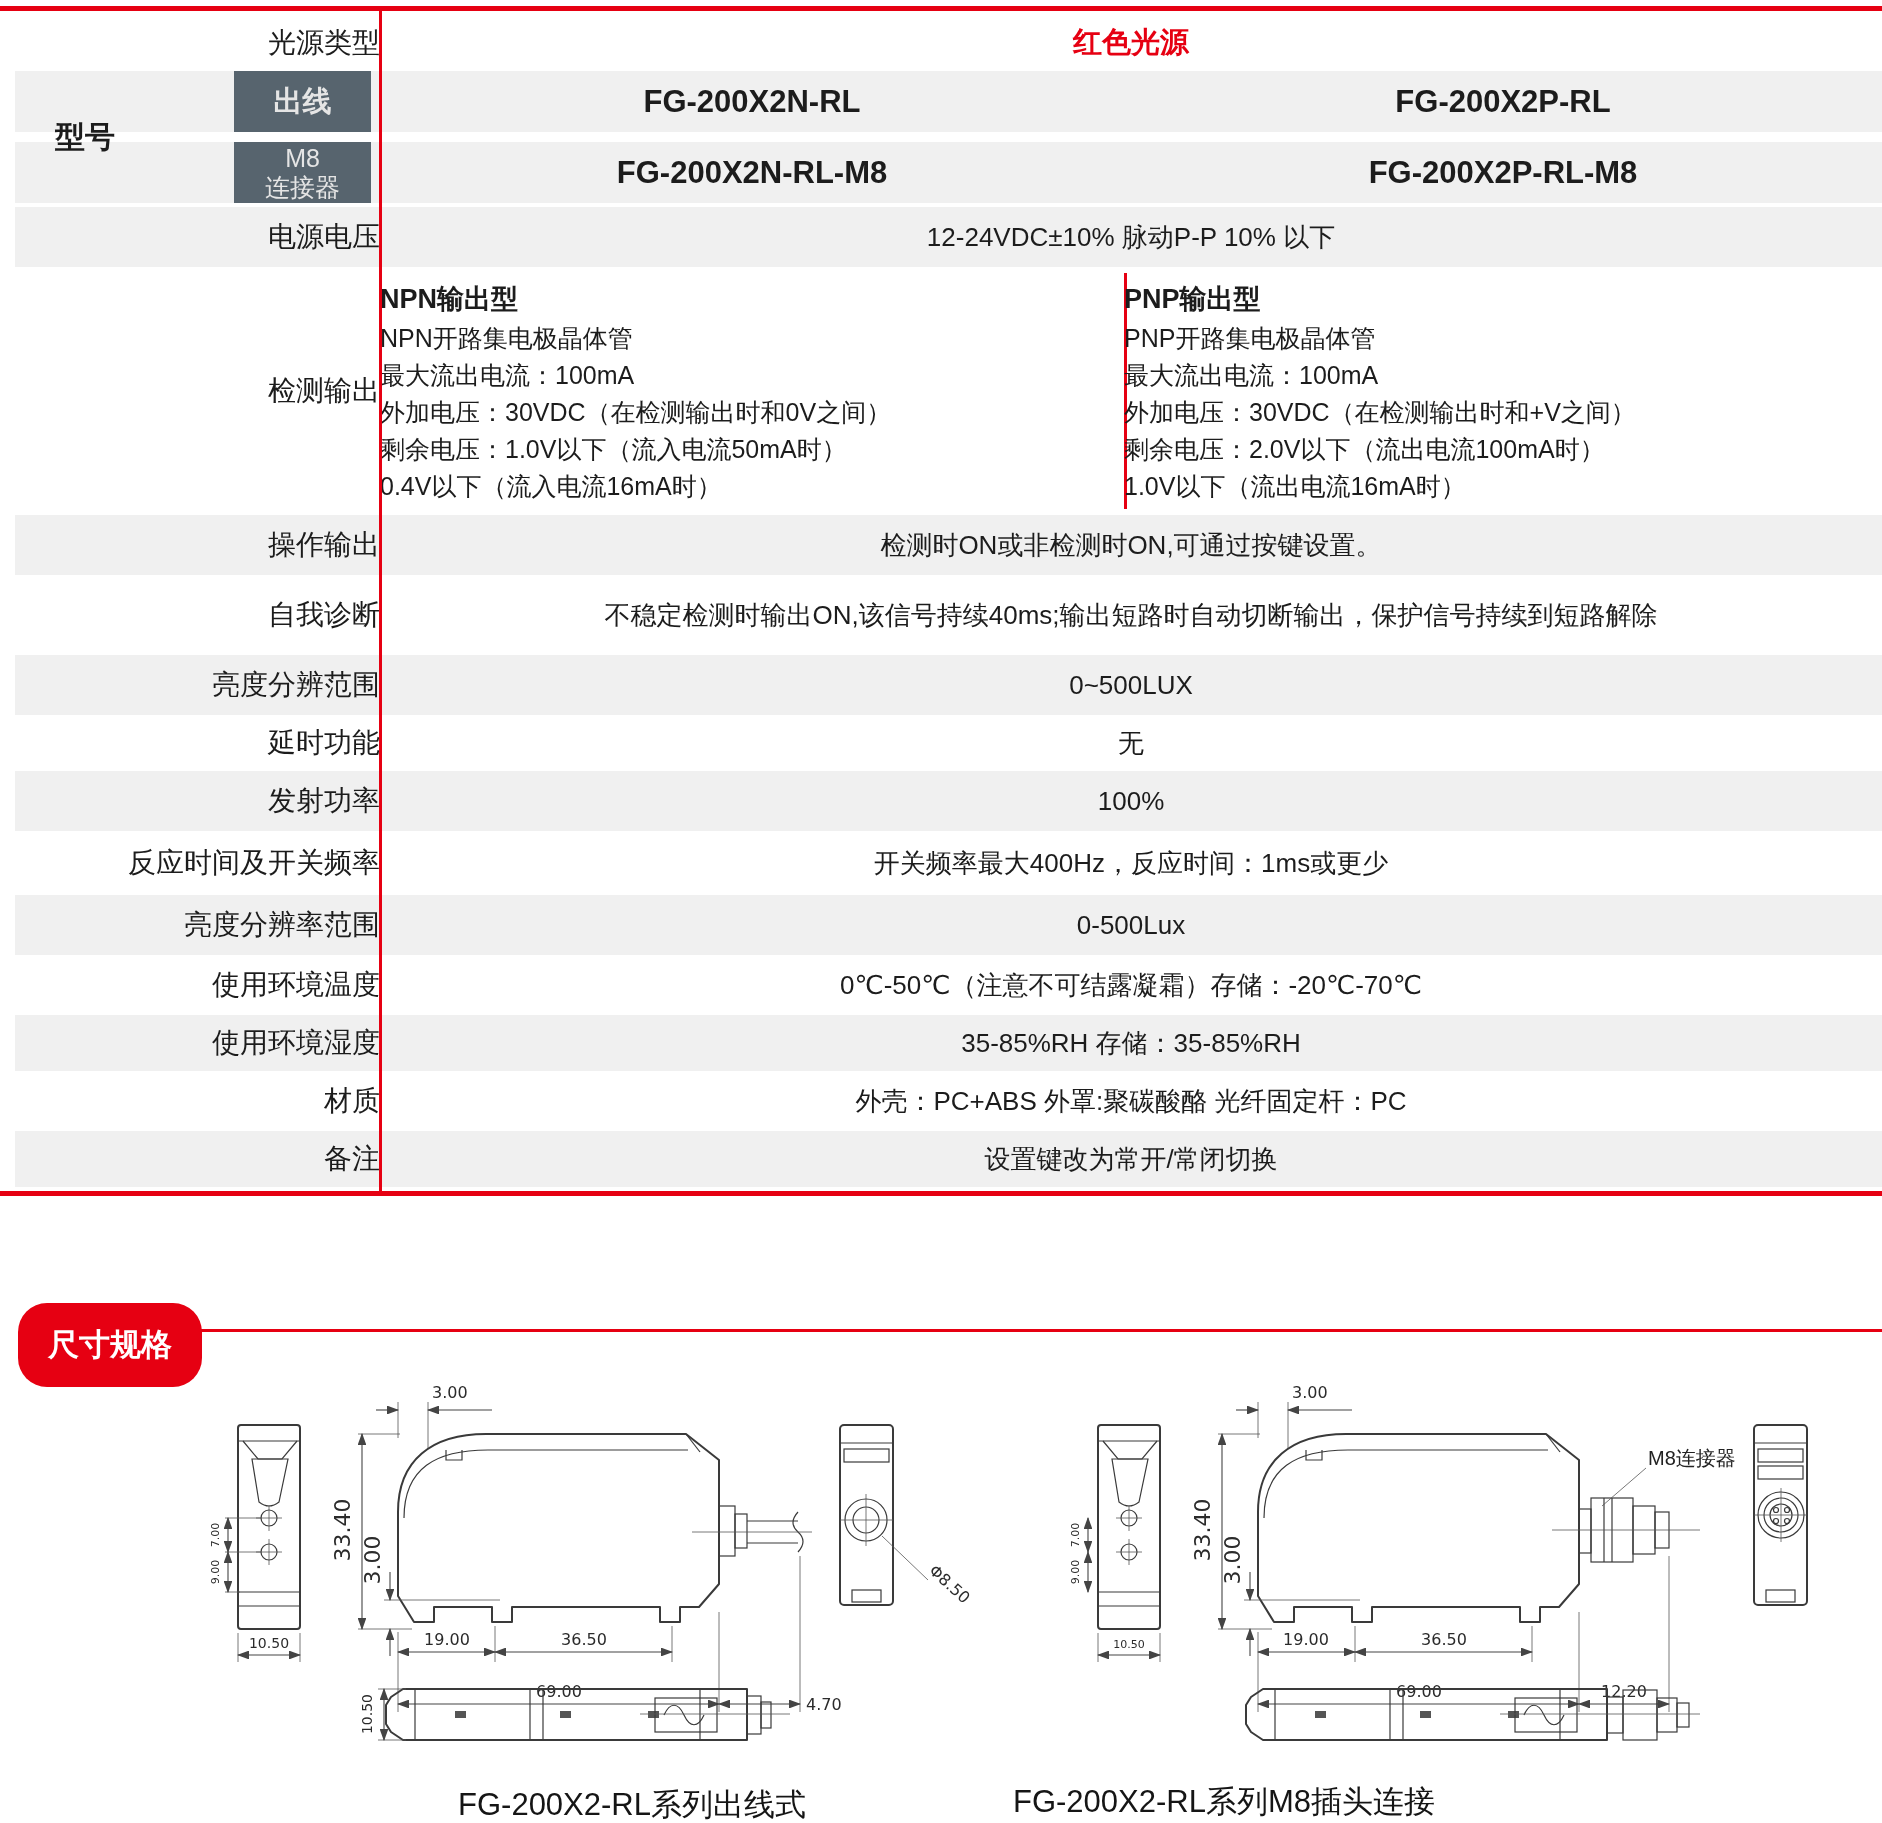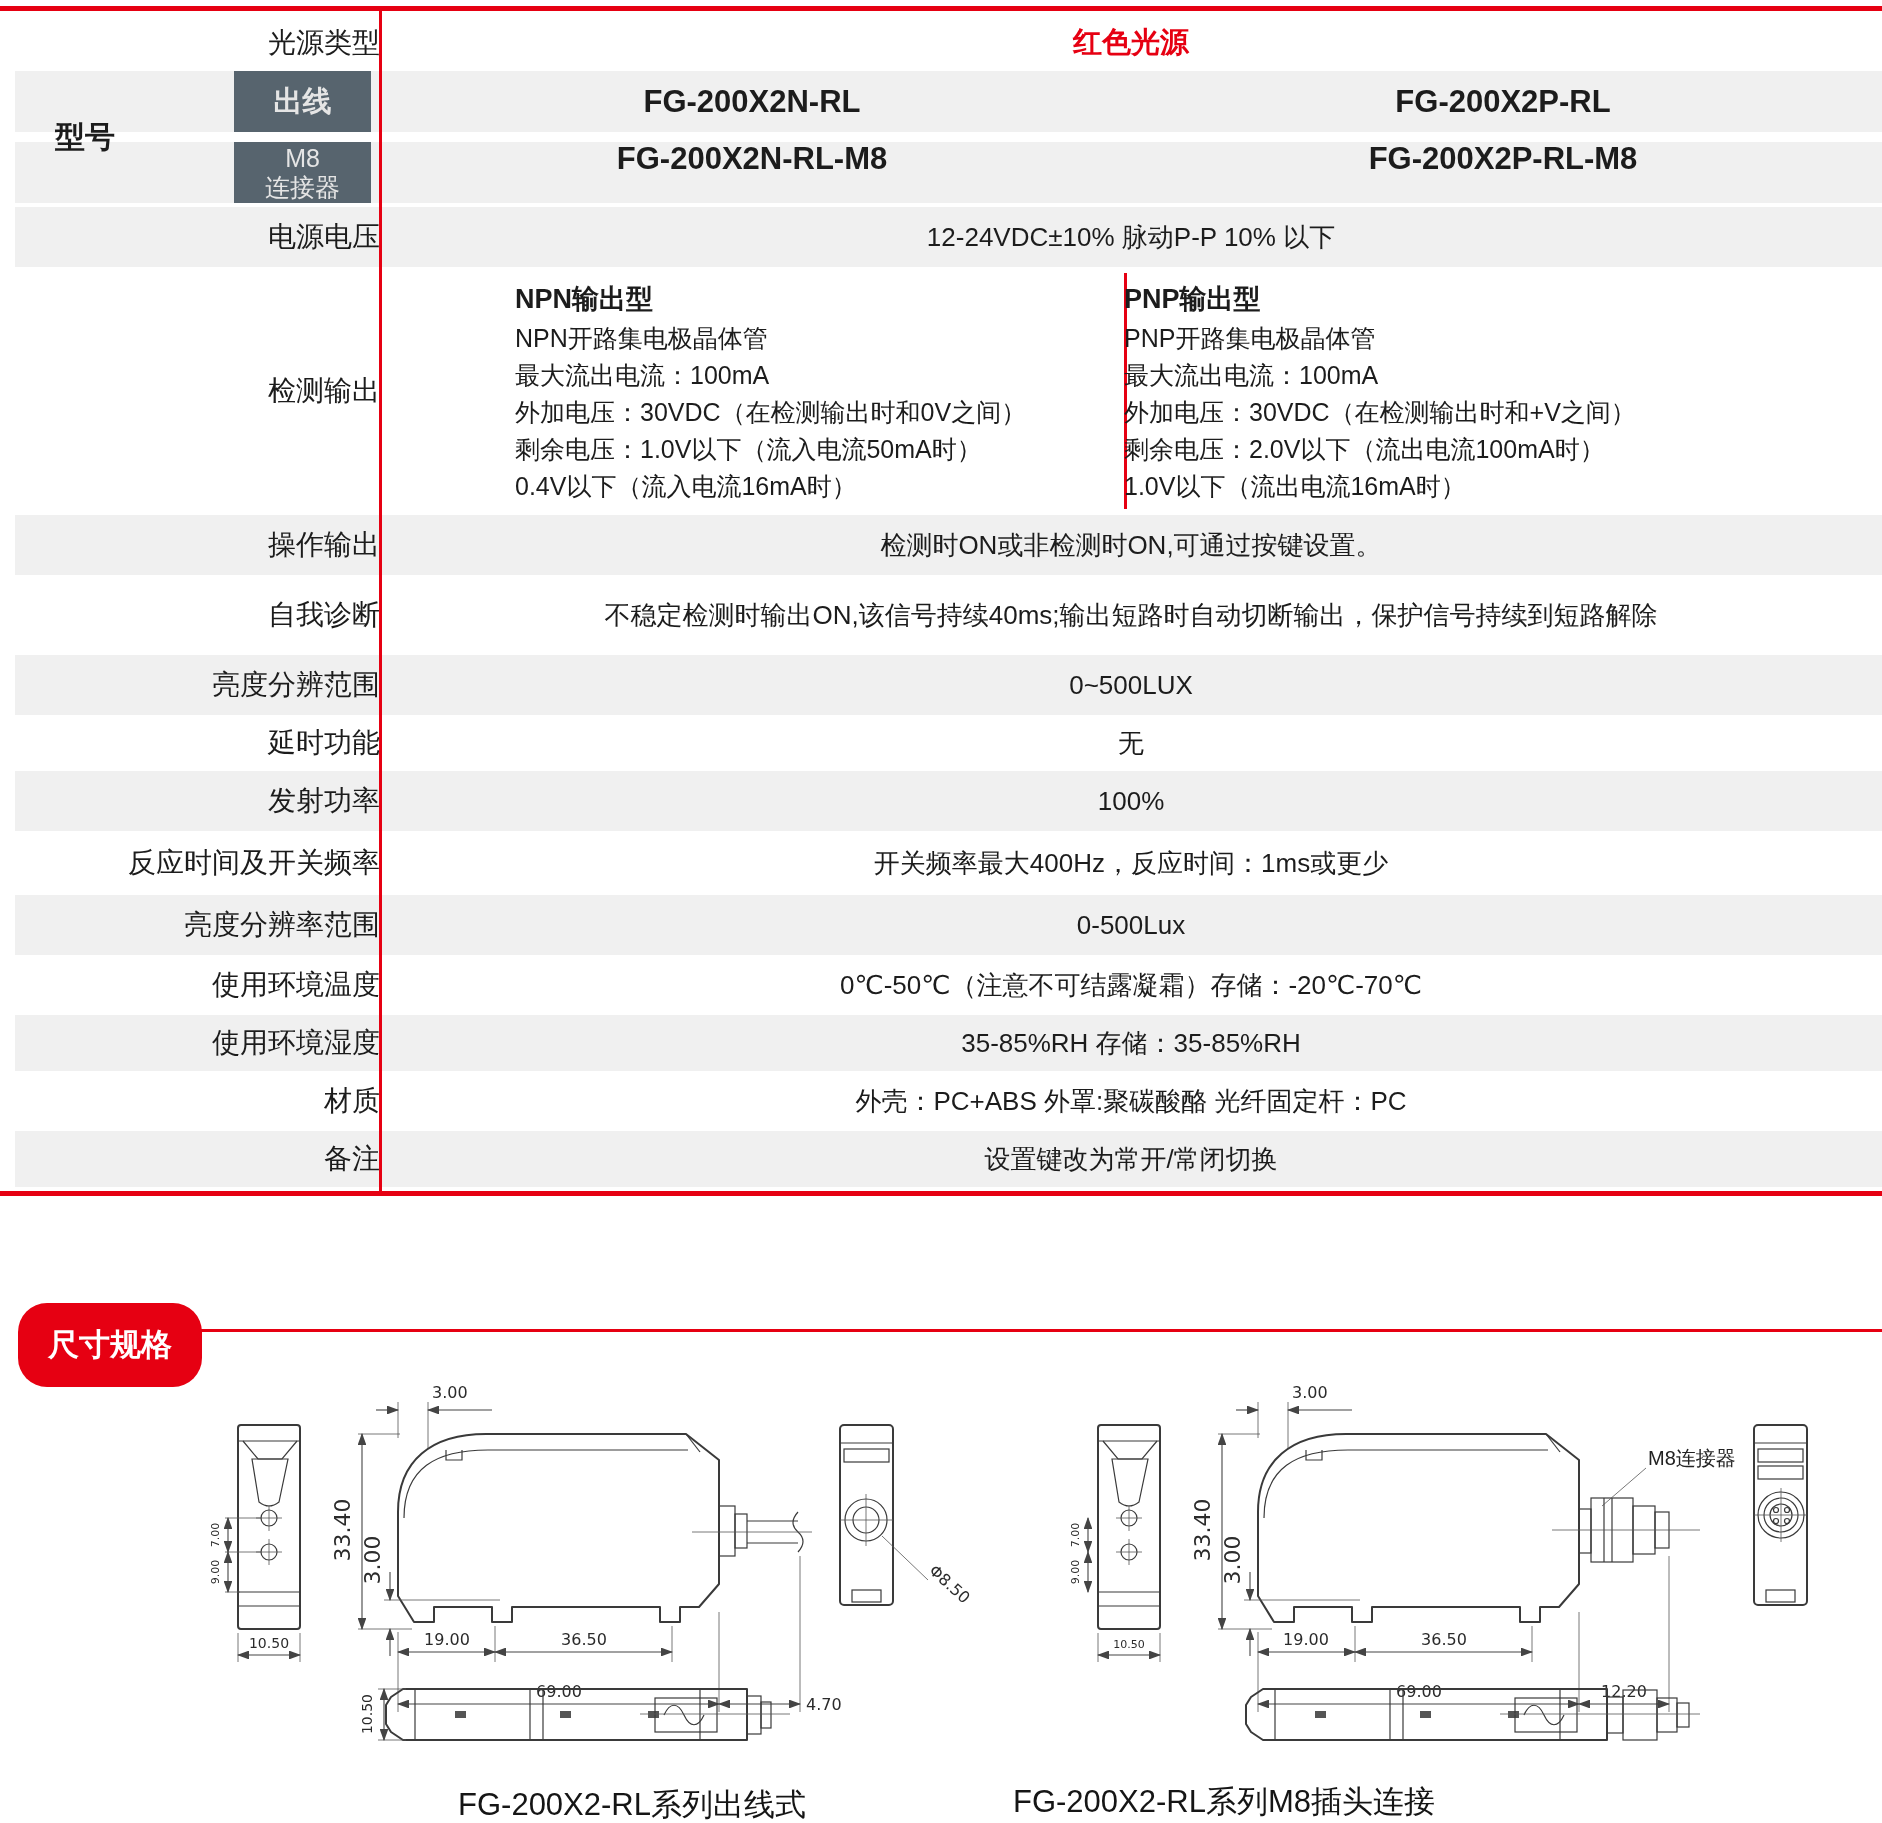--- a/index.html
+++ b/index.html
@@ -21,28 +21,28 @@
   .val-red{color:#e60012;font-weight:bold;font-size:29px;}
 
   
   .row.model{display:block;}
   .model-label{position:absolute;left:55px;top:50%;transform:translateY(-50%);font-weight:bold;font-size:30px;z-index:2;}
   .model-gap{position:absolute;left:0;right:0;top:61px;height:10px;background:#fff;z-index:1;}
   .tag{position:absolute;left:234px;width:137px;height:61px;background:#57646e;color:#e5e5e5;display:flex;align-items:center;justify-content:center;z-index:2;text-align:center;}
   .tag.cable{top:0;font-weight:bold;font-size:29px;}
   .tag.m8{bottom:0;flex-direction:column;font-size:25px;line-height:1.15;font-weight:400;}
   .model-vals{position:absolute;left:380px;right:0;height:61px;display:flex;z-index:2;}
-  .model-vals.top{top:0;} .model-vals.bottom{bottom:14px;border-radius:20px;}
+  .model-vals.top{top:0;} .model-vals.bottom{bottom:0;border-radius:20px;}
   .model-cell{display:flex;align-items:center;justify-content:center;font-weight:bold;font-size:31px;}
   .model-cell.n{width:744px;} .model-cell.p{flex:1;}
 
   
   .row.output{align-items:center;}
   .out-col{box-sizing:border-box;font-size:25px;line-height:37px;text-align:left;align-self:flex-start;padding-top:10px;}
-  .out-col.npn{width:744px;padding-left:135px;}
+  .out-col.npn{width:744px;}
   .out-col.pnp{width:758px;}
   .out-title{font-weight:bold;font-size:27px;display:block;margin-bottom:2px;}
   .out-line{display:block;}
   .npn-divider{position:absolute;left:1124px;top:2px;bottom:2px;width:3px;background:#e60012;z-index:2;}
 
   
   .dim-header{position:absolute;top:1303px;left:0;width:1882px;height:56px;z-index:2;}
   .dim-hline{position:absolute;top:26px;left:100px;right:0;height:3px;background:#e60012;z-index:0;}
   .dim-badge{position:absolute;left:18px;top:0;background:#e60012;color:#fff;font-size:31px;font-weight:bold;padding:21px 30px;border-radius:29px;z-index:1;}
   .dims-svg{position:absolute;top:1370px;left:0;}

